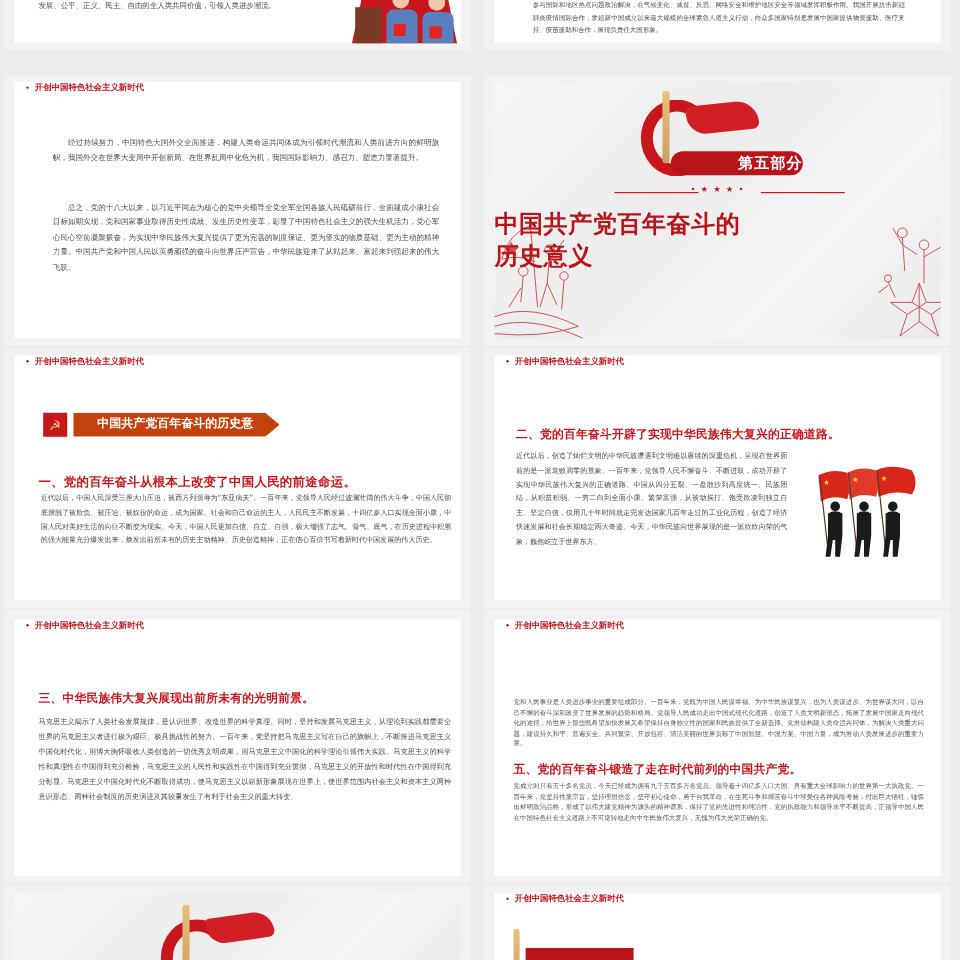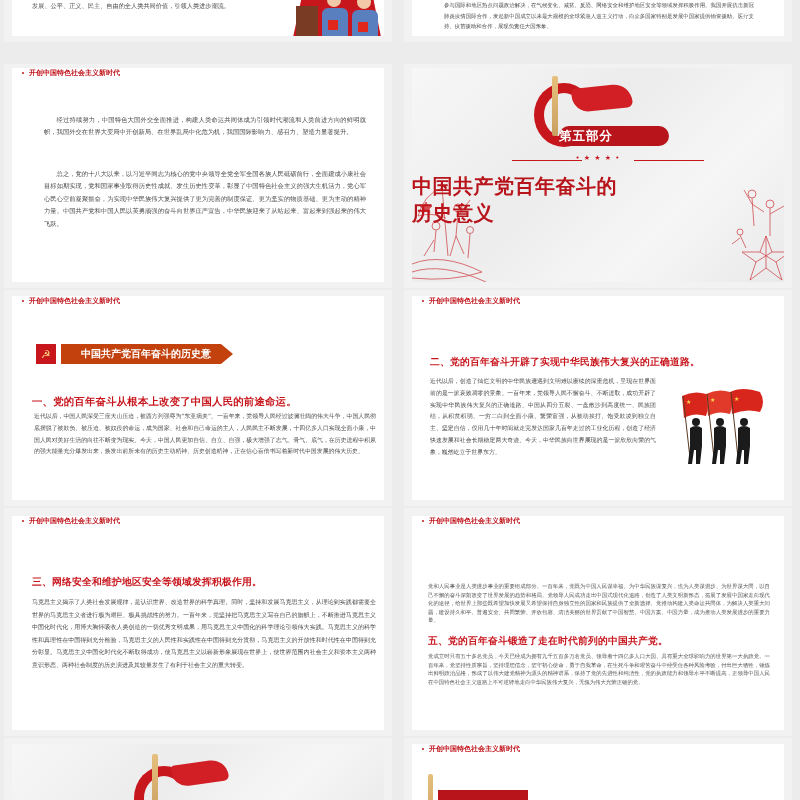--- a/index.html
+++ b/index.html
@@ -20,21 +20,21 @@
   .h-red { position: absolute; font-size: 10.4px; font-weight: bold; color: #c8161d; white-space: nowrap; letter-spacing: 0.2px; }
   .h-red.sm { font-size: 9.8px; }
 
   
   .banner { position: absolute; left: 24px; top: 48px; height: 20px; display: flex; align-items: center; }
   .banner .emb { width: 20px; height: 20px; background: #c8161d; display: flex; align-items: center; justify-content: center; color: #f5d37a; font-size: 11px; margin-right: 5px; }
   .banner .bar { height: 20px; background: #c2410c; color: #fff; font-size: 10px; font-weight: bold; padding: 0 18px 0 20px; line-height: 20px; position: relative; clip-path: polygon(0 0, 93% 0, 100% 50%, 93% 100%, 0 100%); }
 
   
   .cover-title { position: absolute; left: 0; right: 0; text-align: left; color: #b8141b; font-weight: bold; font-size: 20px; line-height: 26px; letter-spacing: 0.5px; }
-  .part-pill { position: absolute; left: 147px; top: 58px; width: 110px; height: 20px; background: #b8141b; border-radius: 10px; color: #fff; font-weight: bold; font-size: 12.5px; text-align: left; line-height: 20px; letter-spacing: 1px; }
+  .part-pill { position: absolute; left: 147px; top: 58px; width: 110px; height: 20px; background: #b8141b; border-radius: 10px; color: #fff; font-weight: bold; font-size: 12.5px; text-align: right; line-height: 20px; letter-spacing: 1px; }
   .ribbon { position: absolute; left: 122px; top: 15px; width: 60px; height: 64px; border-radius: 50%; border: 10px solid #c8161d; border-right-color: transparent; border-bottom-color: #c8161d; }
   .ribbon-tail { position: absolute; left: 160px; top: 18px; width: 60px; height: 24px; background: #d11f25; border-radius: 4px 20px 6px 18px; transform: rotate(-6deg); }
   .pillar { position: absolute; left: 140px; top: 8px; width: 6px; height: 60px; background: linear-gradient(#e7c07d, #caa062); border-radius: 2px; }
   .divider { position: absolute; top: 92px; height: 1px; background: #c8161d; }
   .stars { position: absolute; left: 0; right: 0; top: 86px; text-align: center; color: #c8161d; font-size: 7px; letter-spacing: 1px; }
 
   
   .lineart { position: absolute; }
 
   
@@ -154,21 +154,21 @@
               <path d="M64 40 Q70 36 76 40 L76 58 L74 76 L70 76 L70 62 L68 62 L66 76 L62 76 L64 58 Z"></path>
           </g>
         </g>
       </svg>
     </div>
   </div>
 
   <div class="cell" style="left:4px; top:508px; height:228px;">
     <div class="slide" style="top:8px;">
       <div class="tag"><span class="dot"></span><span>开创中国特色社会主义新时代</span></div>
-      <div class="h-red sm" style="left:20px; top:60px;">三、网络安全和维护地区安全等领域发挥积极作用。</div>
+      <div class="h-red sm" style="left:20px; top:60px;">三、中华民族伟大复兴展现出前所未有的光明前景。</div>
       <div class="para" style="left:20px; top:80px; width:344px; font-size:6px; line-height:12.6px;">马克思主义揭示了人类社会发展规律，是认识世界、改造世界的科学真理。同时，坚持和发展马克思主义，从理论到实践都需要全世界的马克思主义者进行极为艰巨、极具挑战性的努力。一百年来，党坚持把马克思主义写在自己的旗帜上，不断推进马克思主义中国化时代化，用博大胸怀吸收人类创造的一切优秀文明成果，用马克思主义中国化的科学理论引领伟大实践。马克思主义的科学性和真理性在中国得到充分检验，马克思主义的人民性和实践性在中国得到充分贯彻，马克思主义的开放性和时代性在中国得到充分彰显。马克思主义中国化时代化不断取得成功，使马克思主义以崭新形象展现在世界上，使世界范围内社会主义和资本主义两种意识形态、两种社会制度的历史演进及其较量发生了有利于社会主义的重大转变。</div>
     </div>
   </div>
 
   <div class="cell" style="left:404px; top:508px; height:228px;">
     <div class="slide" style="top:8px;">
       <div class="tag"><span class="dot"></span><span>开创中国特色社会主义新时代</span></div>
       <div class="para small" style="left:16px; top:66px; width:342px;">党和人民事业是人类进步事业的重要组成部分。一百年来，党既为中国人民谋幸福、为中华民族谋复兴，也为人类谋进步、为世界谋大同，以自己不懈的奋斗深刻改变了世界发展的趋势和格局。党领导人民成功走出中国式现代化道路，创造了人类文明新形态，拓展了发展中国家走向现代化的途径，给世界上那些既希望加快发展又希望保持自身独立性的国家和民族提供了全新选择。党推动构建人类命运共同体，为解决人类重大问题，建设持久和平、普遍安全、共同繁荣、开放包容、清洁美丽的世界贡献了中国智慧、中国方案、中国力量，成为推动人类发展进步的重要力量。</div>
       <div class="h-red sm" style="left:16px; top:119px;">五、党的百年奋斗锻造了走在时代前列的中国共产党。</div>
       <div class="para small" style="left:16px; top:136px; width:342px;">党成立时只有五十多名党员，今天已经成为拥有九千五百多万名党员、领导着十四亿多人口大国、具有重大全球影响力的世界第一大执政党。一百年来，党坚持性质宗旨，坚持理想信念，坚守初心使命，勇于自我革命，在生死斗争和艰苦奋斗中经受住各种风险考验，付出巨大牺牲，锤炼出鲜明政治品格，形成了以伟大建党精神为源头的精神谱系，保持了党的先进性和纯洁性，党的执政能力和领导水平不断提高，正领导中国人民在中国特色社会主义道路上不可逆转地走向中华民族伟大复兴，无愧为伟大光荣正确的党。</div>

